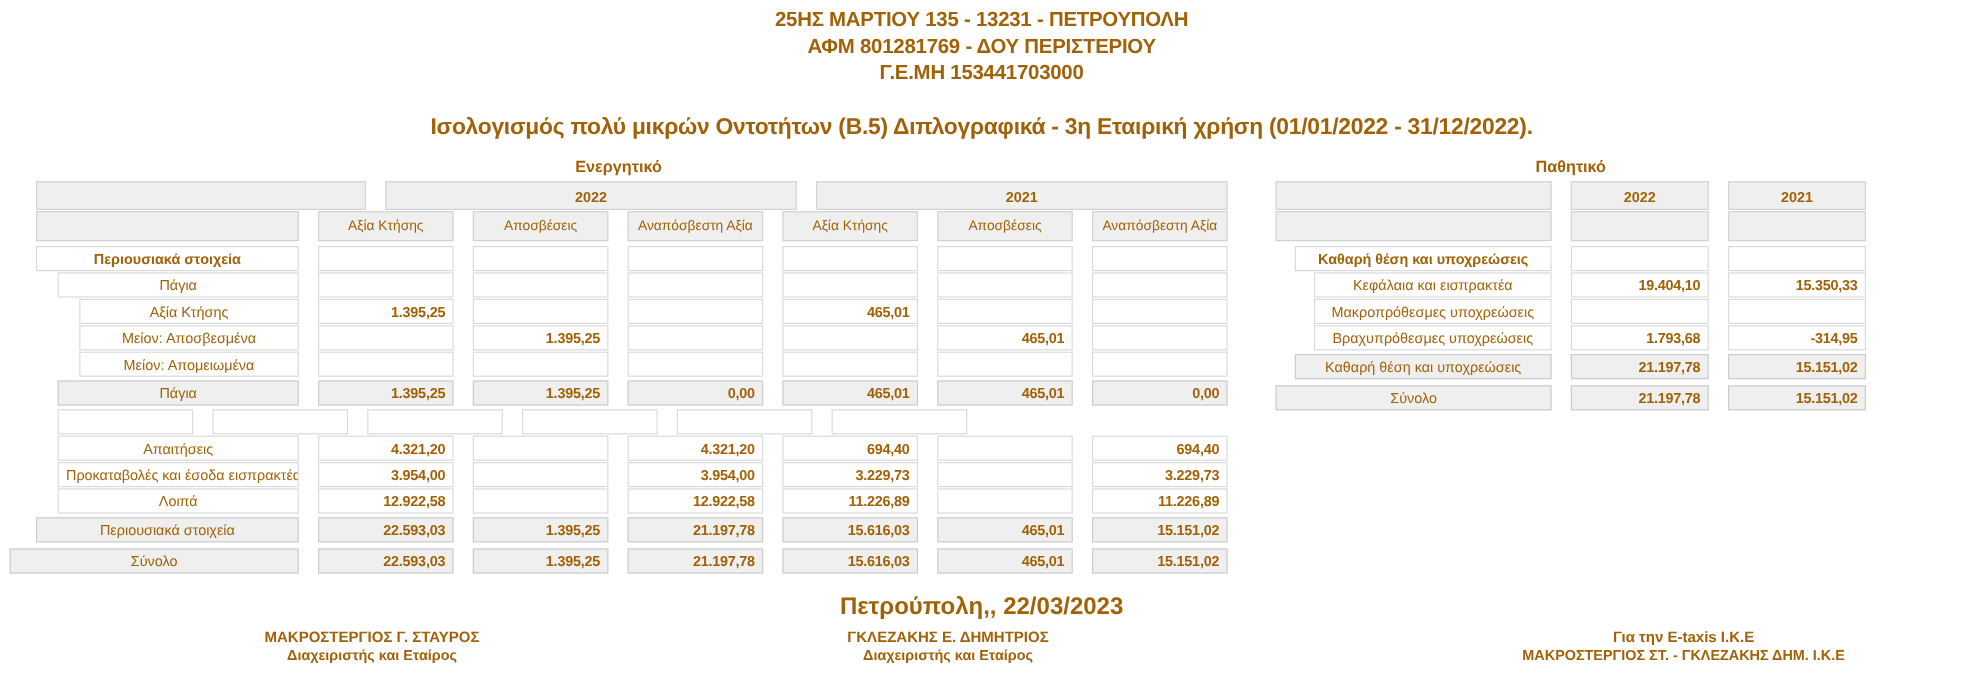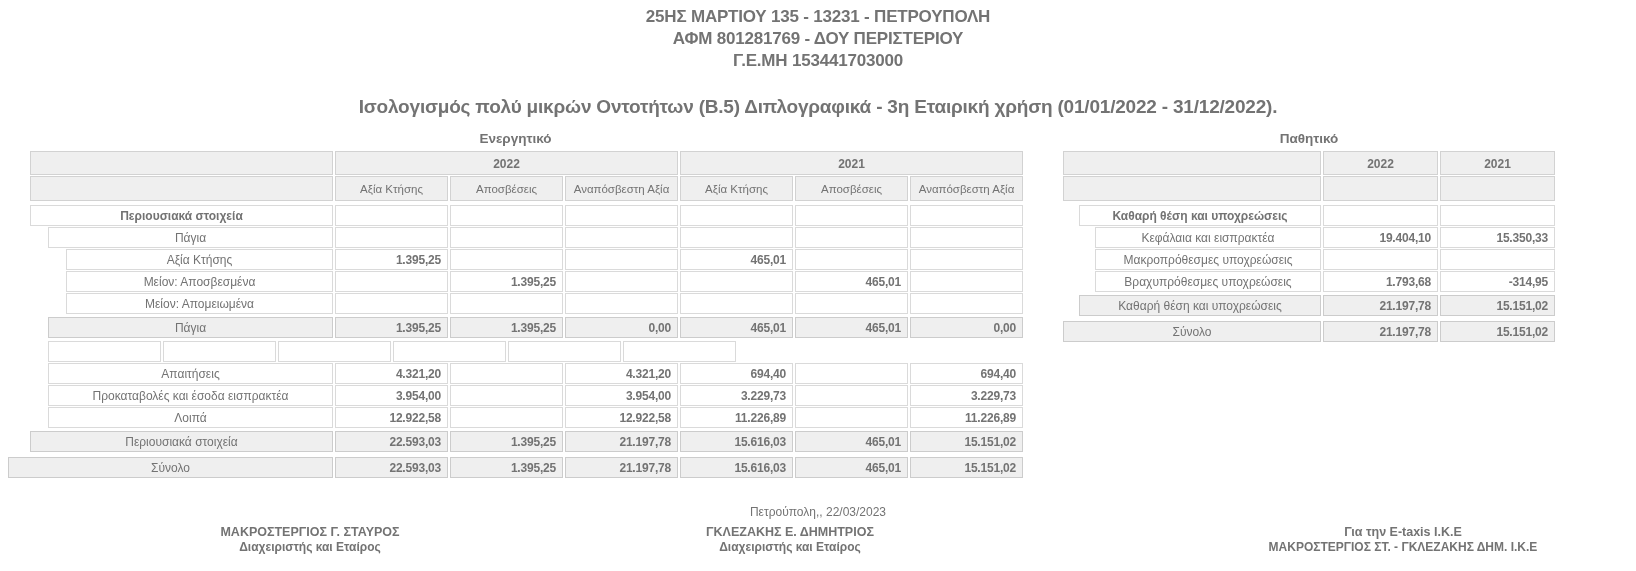--- a/index.html
+++ b/index.html
@@ -1,34 +1,34 @@
 <!DOCTYPE html>
 <html><head>
 <meta charset="utf-8">
 <style>
   * { margin:0; padding:0; box-sizing:border-box; }
   html,body { background:#ffffff; }
   .page {
     position:relative; width:1636px; height:571px; overflow:hidden;
-    background:#ffffff; color:#737373;
+    background:#ffffff; color:#a16207;
     font-family:"Liberation Sans", sans-serif;
     font-stretch:condensed;
   }
   
   .company-header { width:1560px; margin:6px auto 0 auto; text-align:center; }
   .company-header div { font-size:17px; font-weight:700; line-height:22px; letter-spacing:-0.2px; }
   .doc-title { width:1620px; margin:24px auto 0 auto; text-align:center;
                font-size:19px; font-weight:700; letter-spacing:-0.2px; }
   
   .tables { display:flex; align-items:flex-start; margin-top:13px; }
   .table-wrap { }
   .assets-wrap  { margin-left:8px;  width:1015px; }
   .liab-wrap    { margin-left:40px; width:492px; }
   .table-title { text-align:center; font-size:13.5px; font-weight:700; margin-bottom:5px; }
-  .trow { display:flex; column-gap:2px; margin-top:1px; }
+  .trow { display:flex; column-gap:16px; margin-top:1px; }
   .cell {
     height:21px; line-height:19px; padding:1px 6px; overflow:hidden; white-space:nowrap;
     background:#ffffff; border:1px solid #dadada; font-size:12px;
   }
   .hcell { background:#efefef; border-color:#d2d2d2; height:24px; line-height:22px;
            text-align:center; font-size:12px; font-weight:700; }
   .hcell.sub { font-weight:400; font-size:11.5px; height:25px; line-height:23px; }
   .label { flex:1 1 auto; text-align:center; }
   .num { text-align:right; font-weight:700; letter-spacing:-0.2px; }
   .assets-wrap .num,  .assets-wrap .hcell.year { width:113px; flex:0 0 113px; }
@@ -42,22 +42,22 @@
   .assets-wrap .level-3 { margin-left:58px; }
   .liab-wrap .level-0 { margin-left:0; }
   .liab-wrap .level-1 { margin-left:16px; }
   .liab-wrap .level-2 { margin-left:32px; }
   .trow.shaded { margin-top:3px; margin-bottom:3px; }
   .trow.shaded .cell { background:#efefef; border-color:#cccccc; }
   .trow.total { margin-top:5px; }
   .trow.bold .label { font-weight:700; }
   
   .footer { position:relative; width:100%; }
-  .place-date { width:1560px; margin:24px auto 0 auto; text-align:center;
-                font-size:12px; font-weight:400; }
+  .place-date { width:1560px; margin:14px auto 0 auto; text-align:center;
+                font-size:20px; font-weight:700; }
   .signatures { position:relative; height:60px; margin-top:5px; }
   .sig { position:absolute; width:520px; text-align:center; }
   .sig-1 { left:50px; }
   .sig-2 { left:530px; }
   .sig-3 { left:1143px; }
   .sig .sig-name { font-size:12.5px; font-weight:700; line-height:16px; }
   .sig .sig-role { font-size:12px; font-weight:700; line-height:15px; }
 </style>
 </head>
 <body>

